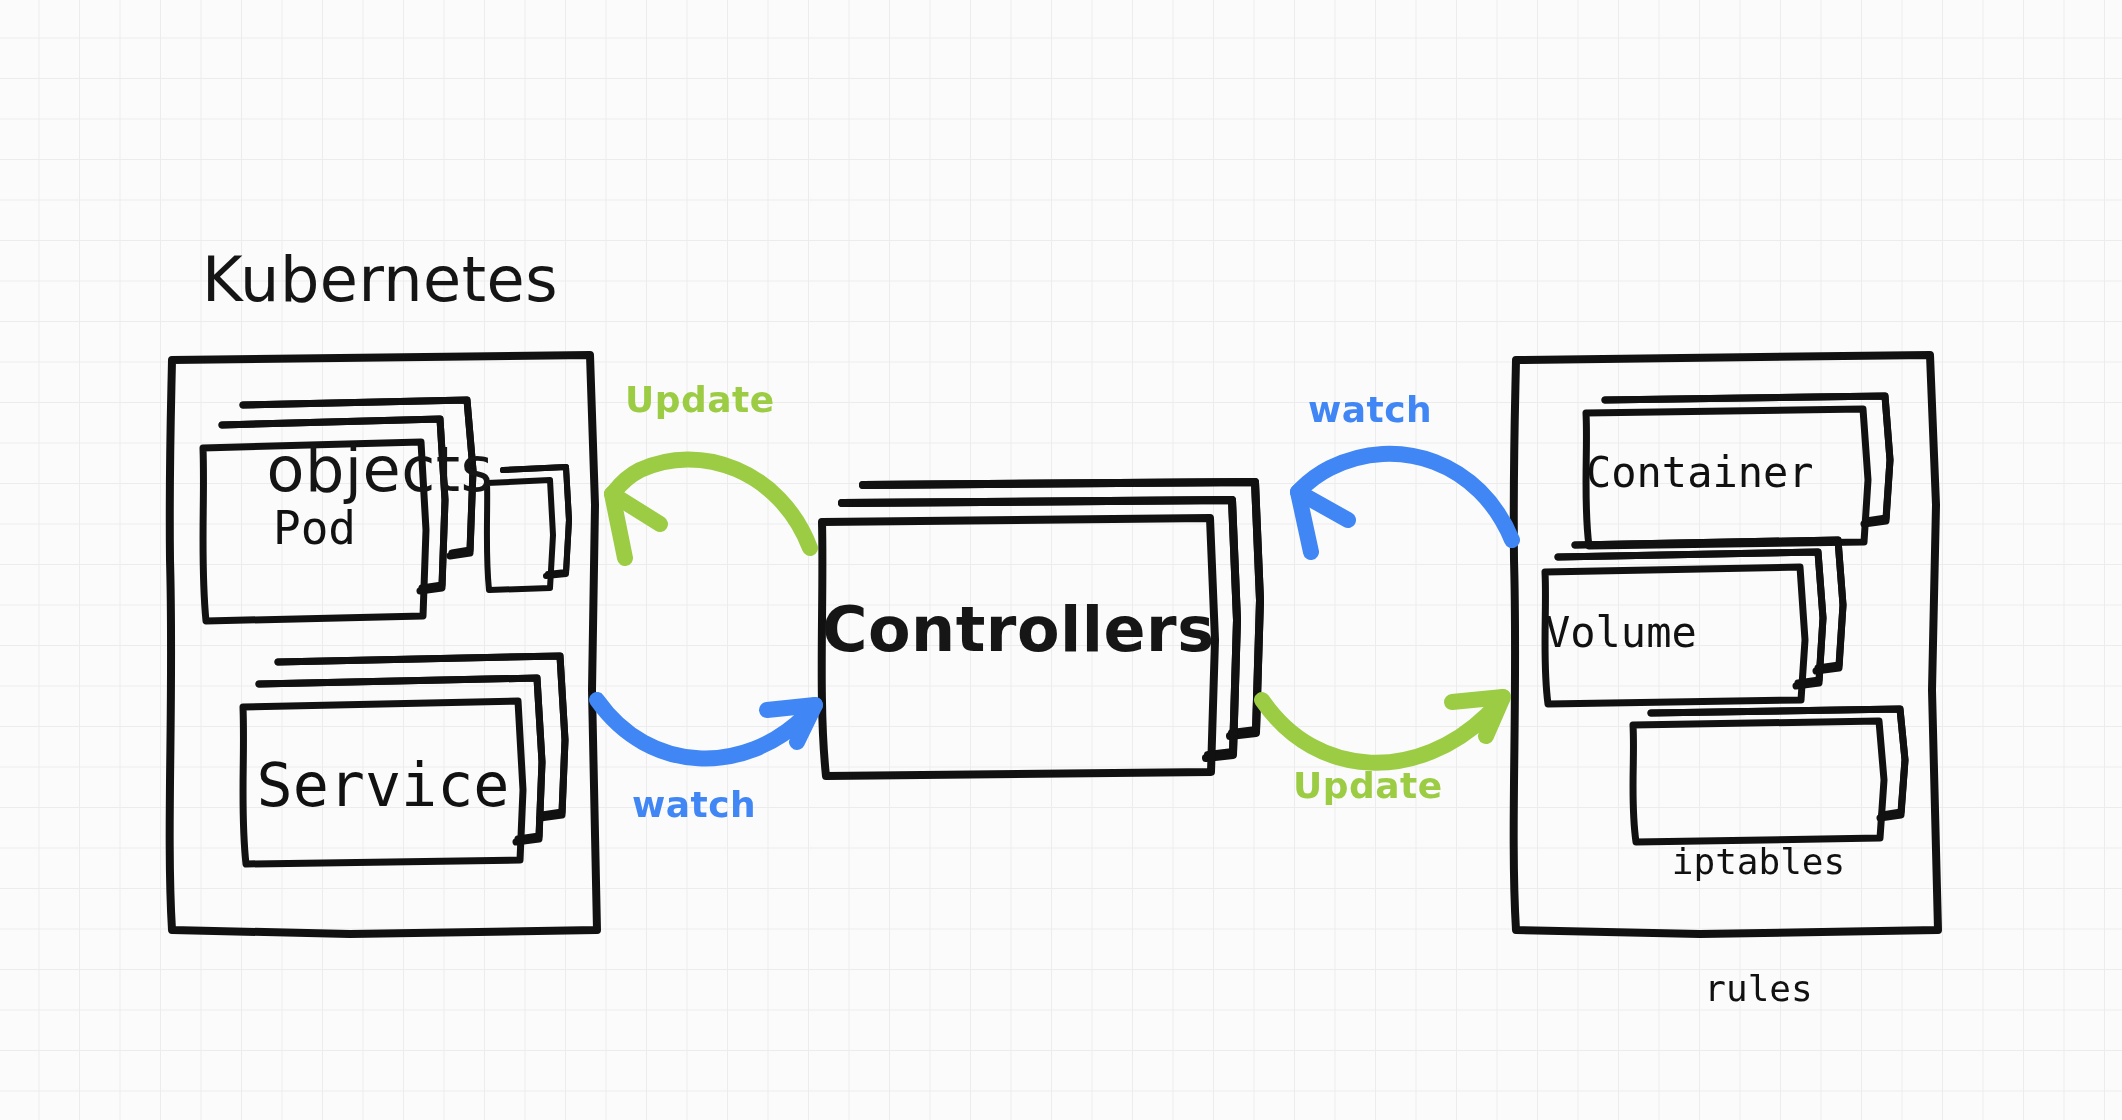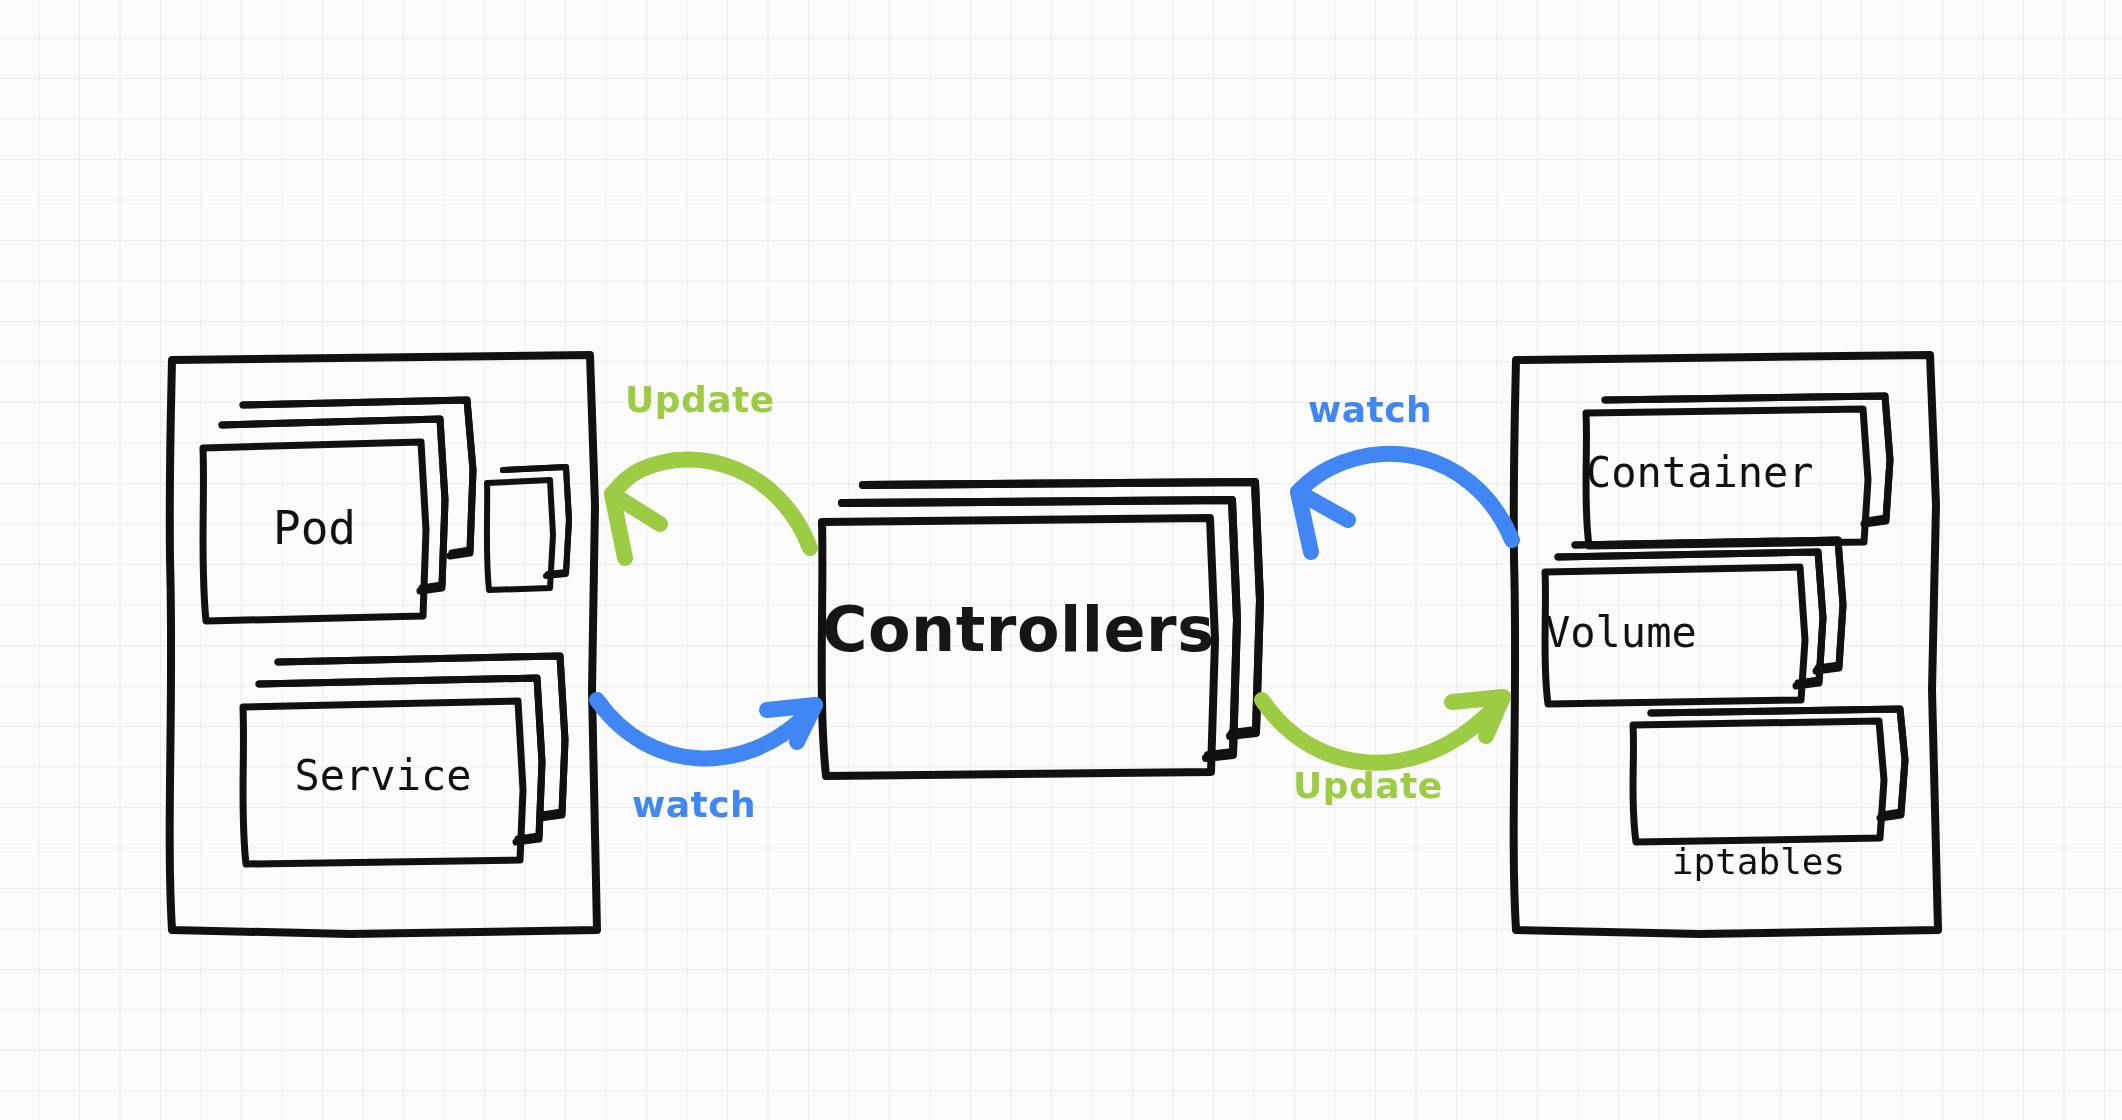--- a/index.html
+++ b/index.html
@@ -183,34 +183,39 @@
       <path class="b-stroke" d="M 1298 492 L 1348 520"></path>
     </g>
 
     <g>
       <path class="g-stroke" d="M 1262 700 C 1318 782 1420 780 1487 715 C 1492 710 1496 706 1500 700"></path>
       <path class="g-stroke" d="M 1503 697 L 1452 702"></path>
       <path class="g-stroke" d="M 1503 697 L 1486 736"></path>
     </g>
   </svg>
 
+  <div class="lbl hand title" style="left:100px; top:122px; width:560px;">
+    <div>Kubernetes</div>
+    <div>objects</div>
+  </div>
 
 
   <div class="lbl mono" style="left:203px; width:223px; top:505px; text-align:center; font-size:46px;">Pod</div>
 
-  <div class="lbl mono" style="left:243px; width:280px; top:755px; text-align:center; font-size:42px;">Service</div>
+  <div class="lbl mono" style="left:243px; width:280px; top:755px; text-align:center; font-size:60px;">Service</div>
 
   <div class="lbl hand" style="left:822px; width:393px; top:598px; text-align:left; font-size:62px;font-weight:bold;">Controllers</div>
 
   <div class="lbl mono" style="left:1586px; width:282px; top:452px; font-size:42px;">Container</div>
 
   <div class="lbl mono" style="left:1545px; width:260px; top:612px; text-align:left; font-size:42px;">Volume</div>
 
   <div class="lbl mono" style="left:1633px; width:251px; top:756px; text-align:center; font-size:36px; line-height:1.18;">
     <div>iptables</div>
+    <div>rules</div>
   </div>
 
   <div class="lbl hand arrow-label green" style="left:625px; top:382px;">Update</div>
 
   <div class="lbl hand arrow-label blue" style="left:632px; top:787px;">watch</div>
 
   <div class="lbl hand arrow-label blue" style="left:1308px; top:392px;">watch</div>
 
   <div class="lbl hand arrow-label green" style="left:1293px; top:768px;">Update</div>
 

